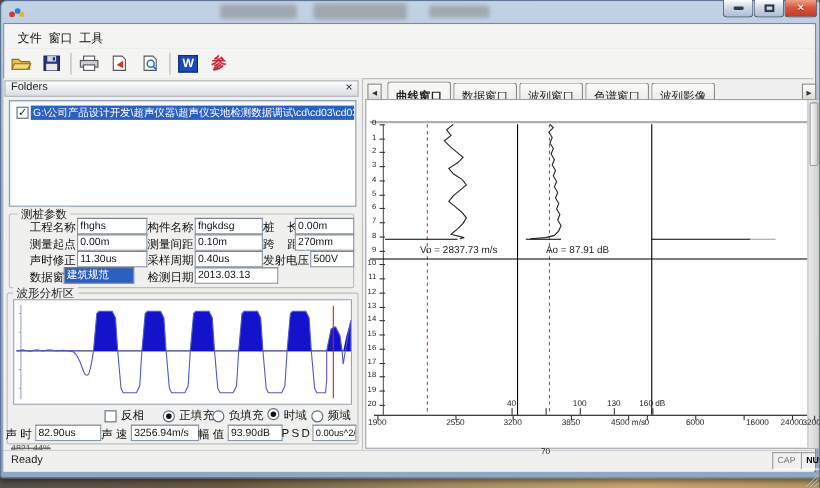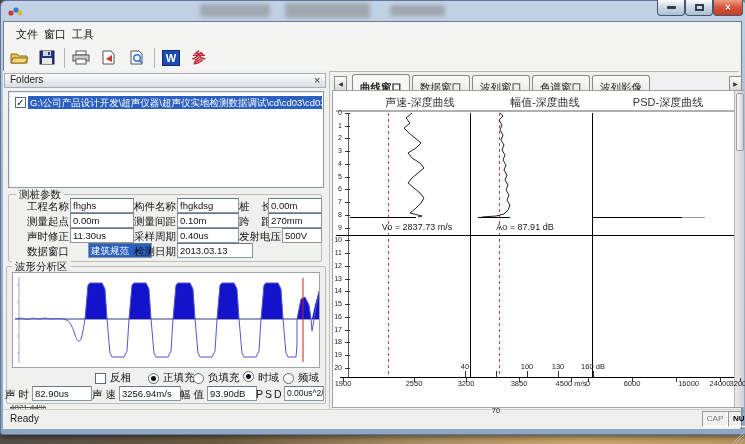--- a/index.html
+++ b/index.html
@@ -167,21 +167,21 @@
   <div class="a field" style="left:268px;top:213px;width:48px">270mm</div>
 
   <div class="a flabel" style="left:27px;top:230px">声时修正</div>
   <div class="a field" style="left:70px;top:228px;width:58px">11.30us</div>
   <div class="a flabel" style="left:134px;top:230px">采样周期</div>
   <div class="a field" style="left:177px;top:228px;width:56px">0.40us</div>
   <div class="a flabel" style="left:239px;top:230px">发射电压</div>
   <div class="a field" style="left:282px;top:228px;width:34px">500V</div>
 
   <div class="a flabel" style="left:27px;top:245px">数据窗口</div>
-  <div class="a field sel" style="left:88px;top:243px;width:58px">建筑规范</div>
+  <div class="a field sel" style="left:58px;top:243px;width:58px">建筑规范</div>
   <div class="a flabel" style="left:134px;top:245px">检测日期</div>
   <div class="a field" style="left:177px;top:243px;width:70px">2013.03.13</div>
 
   <div class="a groupbox" style="left:6px;top:266px;width:318px;height:136px"></div>
   <div class="a legend" style="left:12px;top:260px">波形分析区</div>
 
   <div class="a" style="left:12px;top:272px;width:306px;height:94px;background:#fff;border:1px solid #9aa2ac;box-sizing:content-box">
     <svg width="306" height="94">
       <line x1="6" y1="4" x2="6" y2="90" stroke="#9aa8c4" stroke-width="1"></line>
       <line x1="4" y1="12" x2="6" y2="12" stroke="#9aa8c4"></line>
@@ -244,23 +244,20 @@
     <div class="tab active">曲线窗口</div>
     <div class="tab">数据窗口</div>
     <div class="tab">波列窗口</div>
     <div class="tab">色谱窗口</div>
     <div class="tab">波列影像</div>
   </div>
   <div class="a tabarrow" style="left:729px;top:76px">▶</div>
 
   <div class="a chartbox"></div>
 
-  <div class="a ctitle" style="left:360px;top:95px;width:120px">声速-深度曲线</div>
-  <div class="a ctitle" style="left:485px;top:95px;width:120px">幅值-深度曲线</div>
-  <div class="a ctitle" style="left:608px;top:95px;width:120px">PSD-深度曲线</div>
 
   <svg class="a" style="left:336px;top:92px" width="398" height="316">
     <line x1="0" y1="19" x2="398" y2="19" stroke="#b0b0b0" stroke-width="2"></line>
     <line x1="12.5" y1="21" x2="12.5" y2="285" stroke="#555" stroke-width="1"></line>
     <line x1="134.5" y1="21" x2="134.5" y2="285" stroke="#000" stroke-width="1"></line>
     <line x1="256.5" y1="21" x2="256.5" y2="285" stroke="#000" stroke-width="1"></line>
     <line x1="4" y1="285.5" x2="398" y2="285.5" stroke="#000" stroke-width="1"></line>
     <line x1="52.5" y1="21" x2="52.5" y2="285" stroke="#c84040" stroke-width="1" stroke-dasharray="3,3"></line>
     <line x1="163.5" y1="21" x2="163.5" y2="285" stroke="#c84040" stroke-width="1" stroke-dasharray="3,3"></line>
     <line x1="0" y1="143.5" x2="398" y2="143.5" stroke="#000" stroke-width="1"></line>

